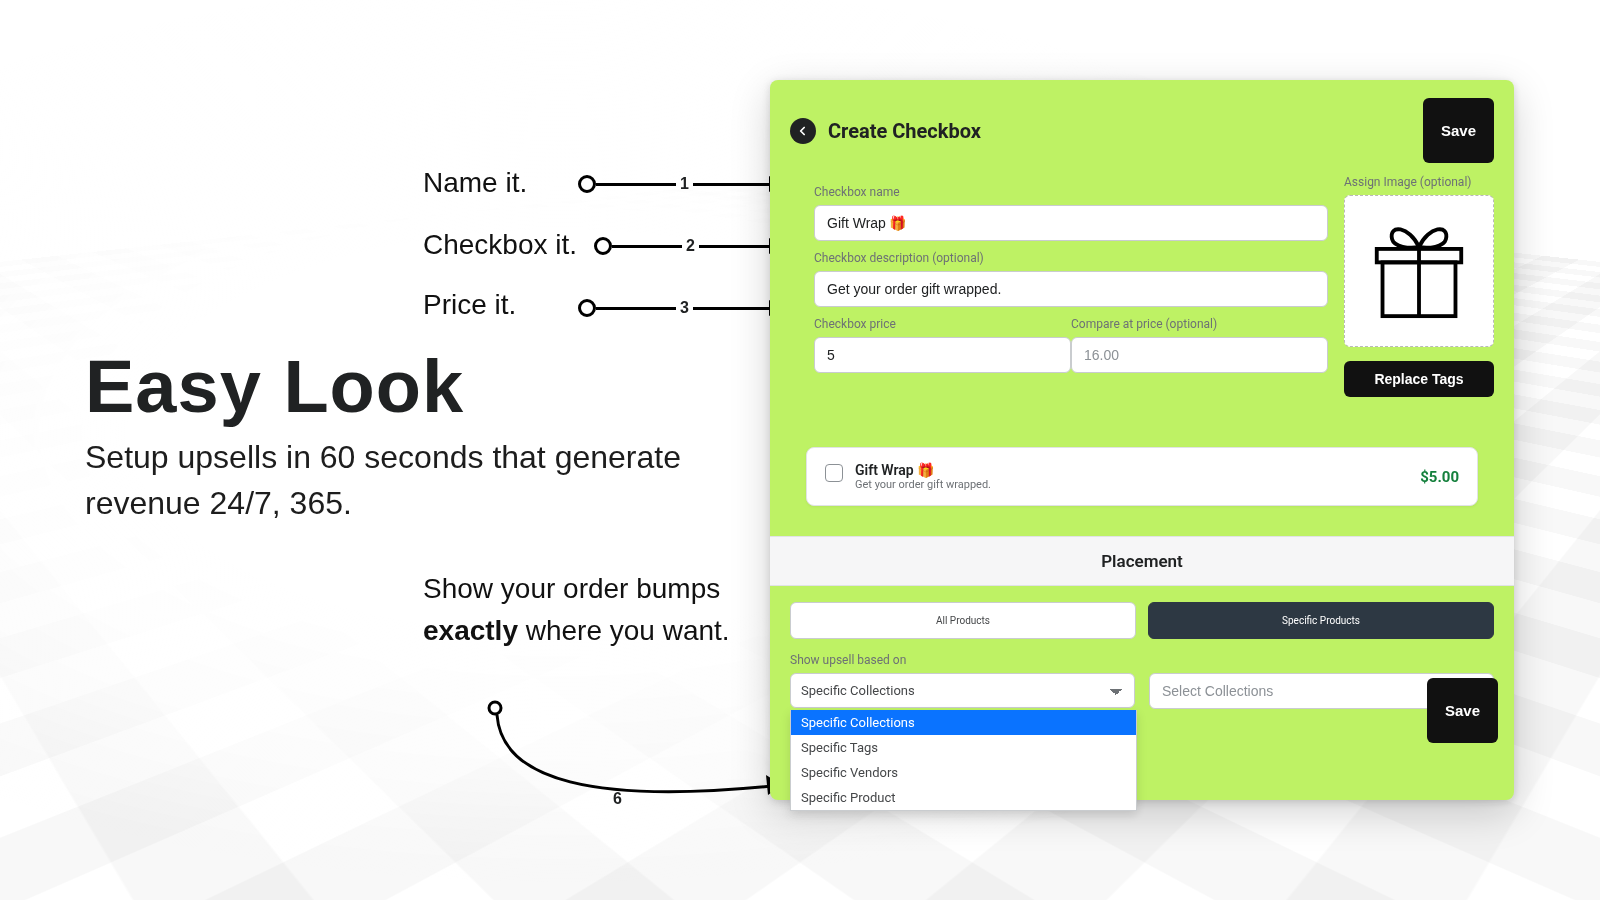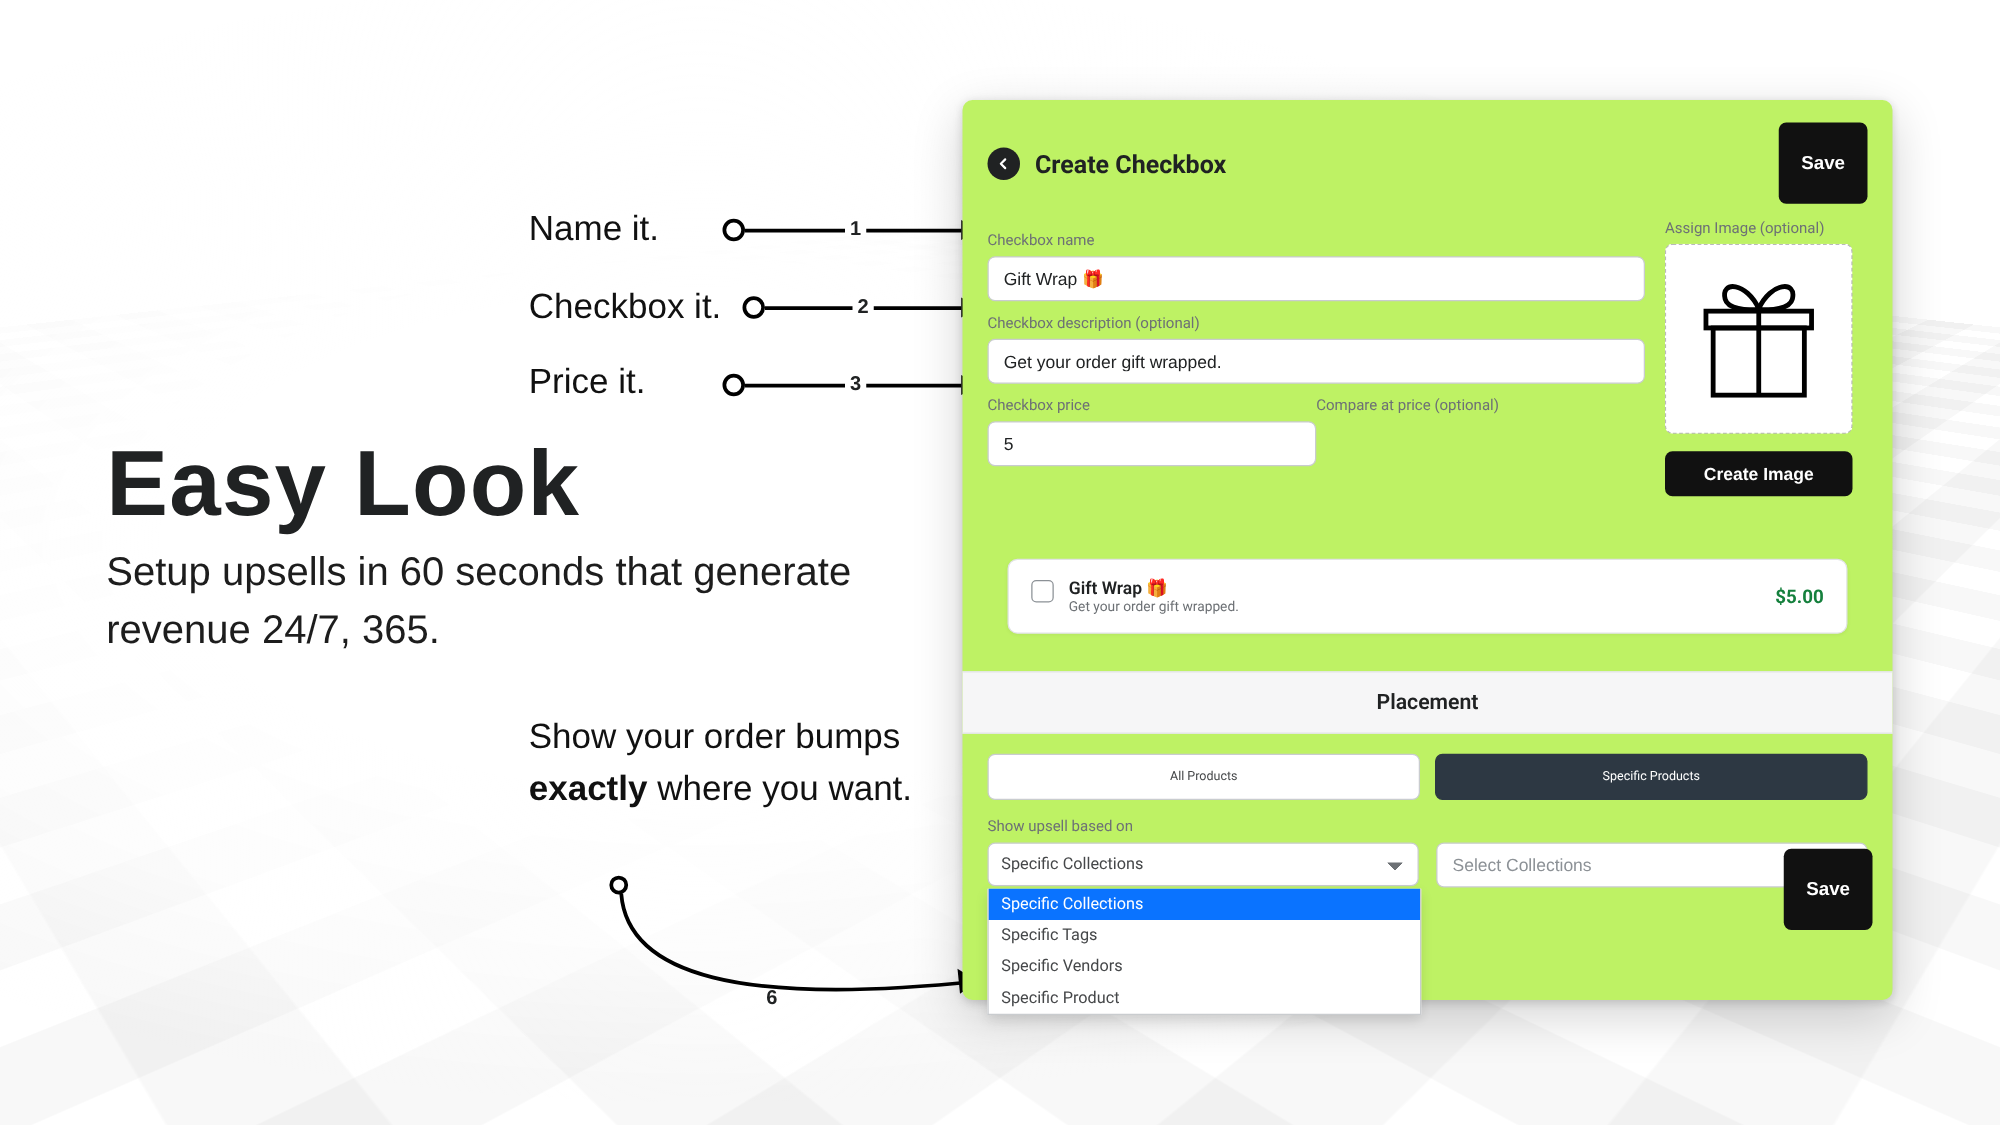--- a/index.html
+++ b/index.html
@@ -151,22 +151,23 @@
     font-weight: 700;
     font-size: 20px;
   }
   .btn-dark {
     background: #111; color: #fff; border: none; border-radius: 6px;
     padding: 24px 18px; font-weight: 600; font-size: 15px;
   }
 
   .form-body {
     display: flex;
-    padding: 0 32px 24px 20px;
+    padding: 0 20px 24px 20px;
     gap: 16px;
+    margin-left: 24px;
   }
   .form-left { flex: 1; }
   .form-right { width: 150px; }
 
   .fld-label {
     font-size: 12px; color: #6d7175; margin: 10px 0 6px 0;
   }
   .input {
     width: 100%;
     box-sizing: border-box;
@@ -339,36 +340,37 @@
       <div class="fld-label">Checkbox description (optional)</div>
       <input class="input" value="Get your order gift wrapped." style="">
 
       <div class="row2">
         <div>
           <div class="fld-label">Checkbox price</div>
           <input class="input" value="5" style="">
         </div>
         <div>
           <div class="fld-label">Compare at price (optional)</div>
+          <input class="input" placeholder="16.00" style="">
         </div>
       </div>
     </div>
 
     <div class="form-right">
       <div class="fld-label" style="margin-top:0">Assign Image (optional)</div>
       <div class="img-drop">
         <svg viewBox="0 0 100 110">
           <rect x="12" y="46" width="76" height="56" fill="none" stroke="#000" stroke-width="4"></rect>
           <rect x="6" y="32" width="88" height="14" fill="none" stroke="#000" stroke-width="4"></rect>
           <line x1="50" y1="32" x2="50" y2="102" stroke="#000" stroke-width="4"></line>
           <path d="M50 30 C 40 8, 18 6, 22 22 C 24 30, 40 32, 50 30 Z" fill="none" stroke="#000" stroke-width="4"></path>
           <path d="M50 30 C 60 8, 82 6, 78 22 C 76 30, 60 32, 50 30 Z" fill="none" stroke="#000" stroke-width="4"></path>
         </svg>
       </div>
-      <button class="btn-replace">Create Image</button>
+      <button class="btn-replace">Replace Tags</button>
     </div>
   </div>
 
 
   <div class="widget-preview">
     <div class="widget-card">
       <div class="widget-left">
         <div class="chk"></div>
         <div>
           <div class="widget-title">Gift Wrap 🎁</div>

